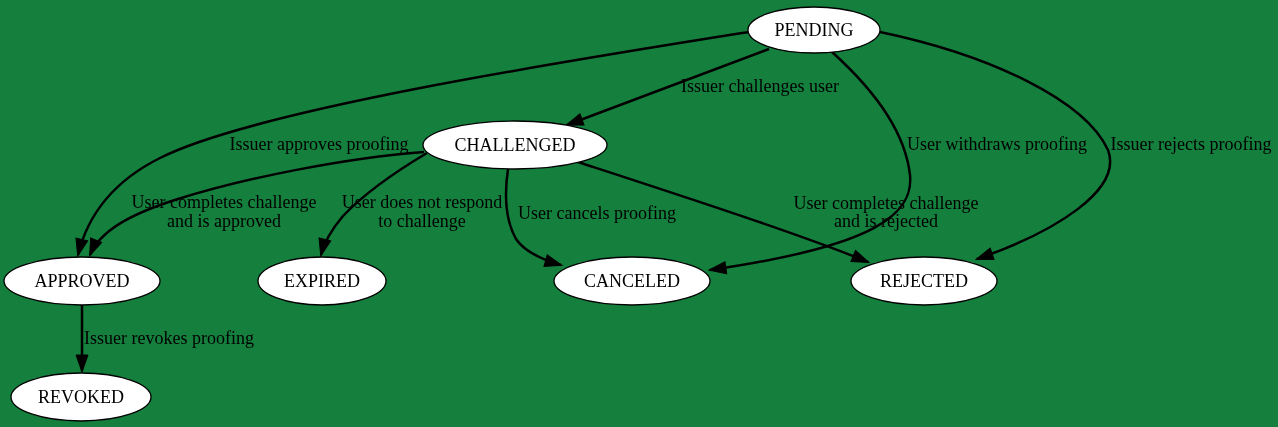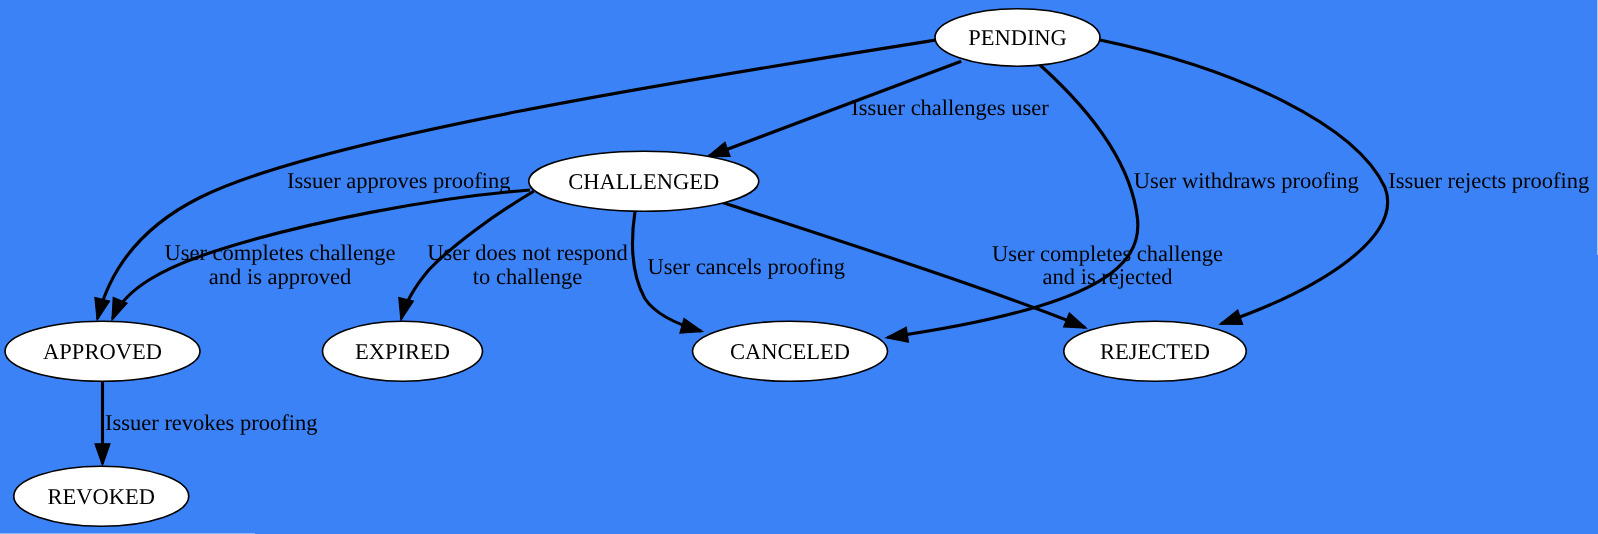--- a/index.html
+++ b/index.html
@@ -4,21 +4,21 @@
 <style>
   html, body {
     margin: 0;
     padding: 0;
     background: #ffffff;
   }
   .canvas {
     position: relative;
     width: 1278px;
     height: 427px;
-    background: #3b82f6;
+    background: #15803d;
     overflow: hidden;
     font-family: "Liberation Serif", serif;
   }
   svg {
     display: block;
   }
   .edge {
     fill: none;
     stroke: #000000;
     stroke-width: 2.5;

